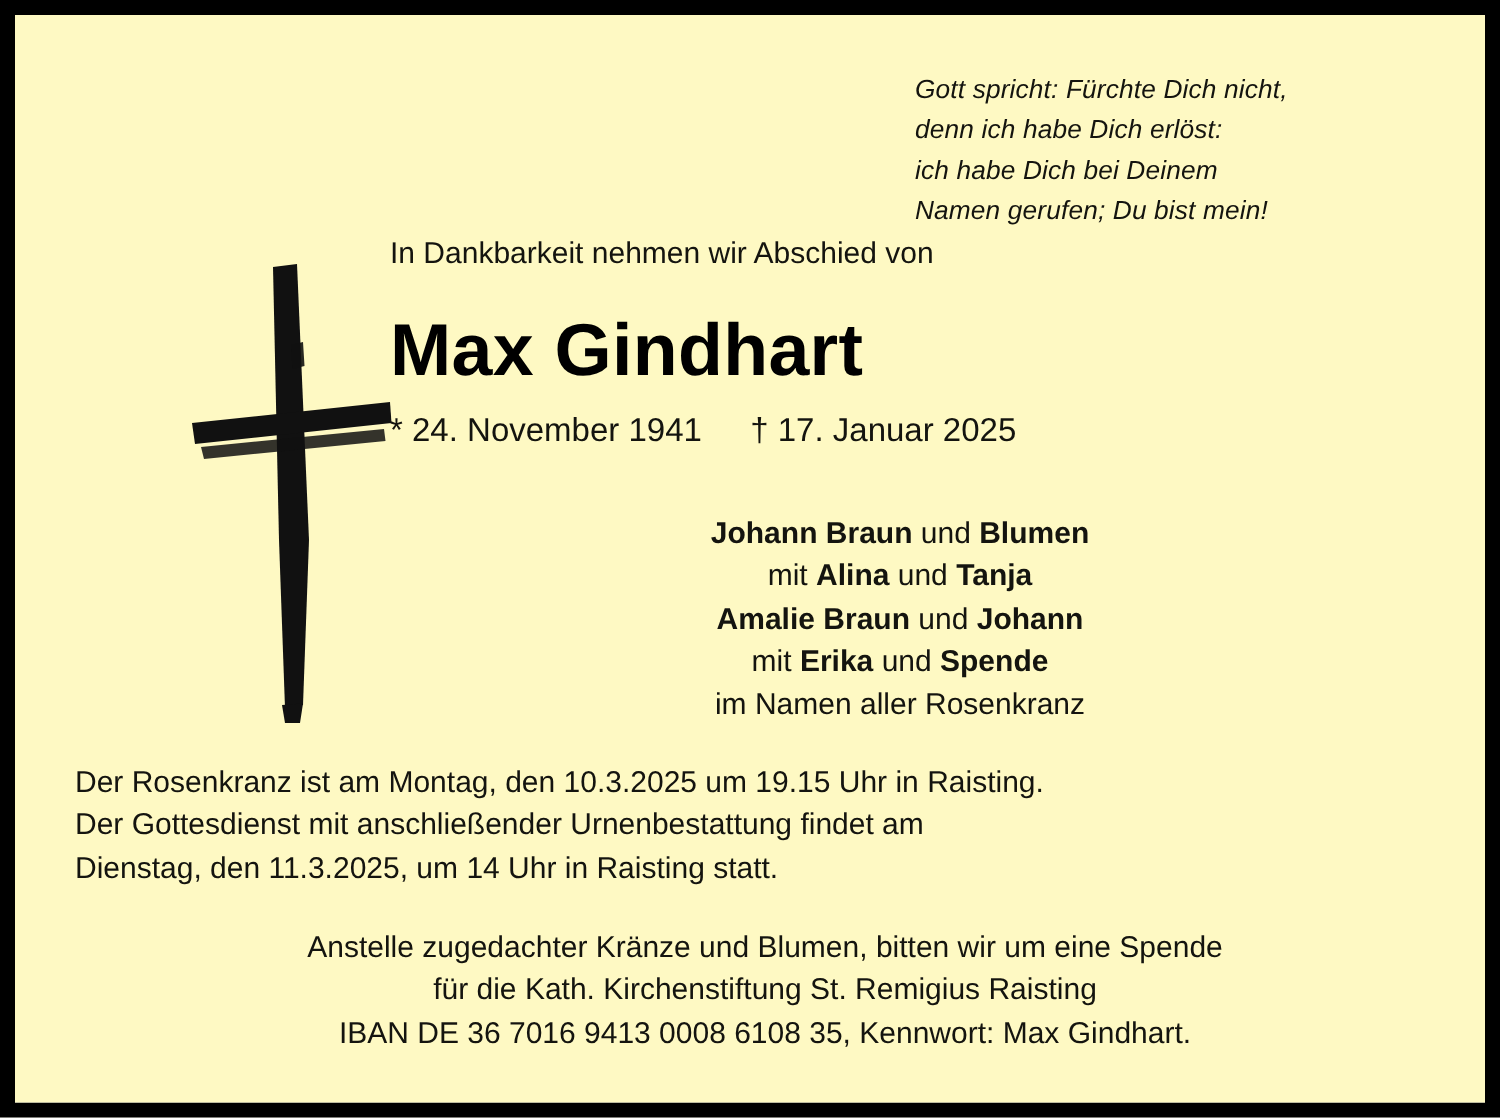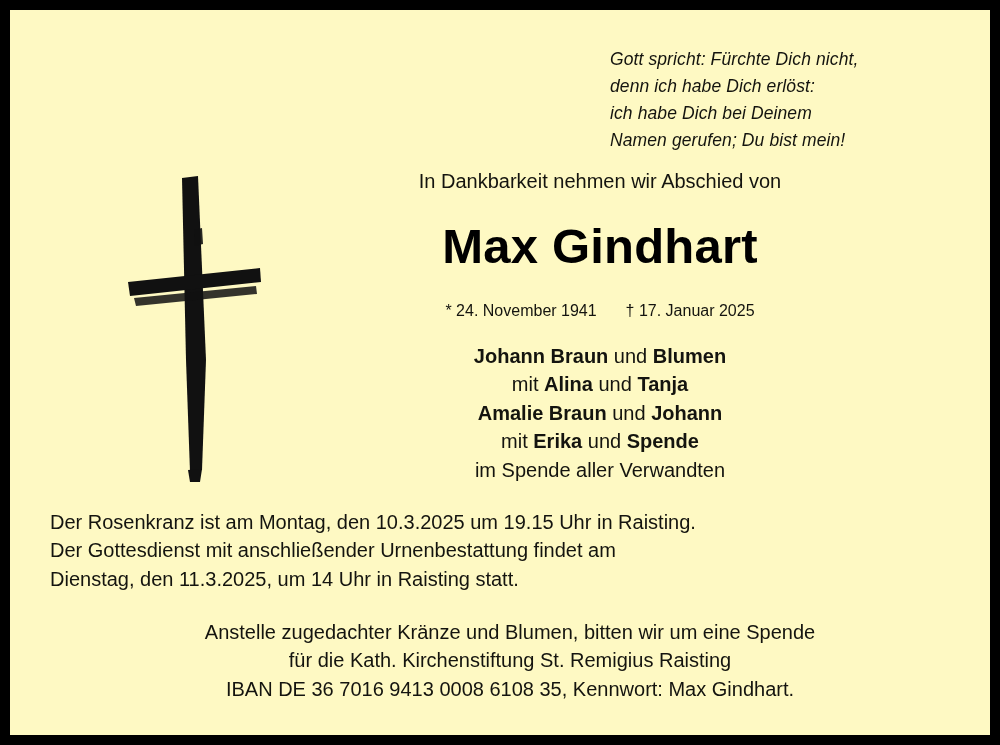--- a/index.html
+++ b/index.html
@@ -51,39 +51,38 @@
     left: 100px;
     top: 160px;
     width: 170px;
     height: 320px;
   }
 
   
   .center {
     position: absolute;
     left: 250px;
-    top: 158px;
+    top: 146px;
     width: 680px;
-    text-align: center;
   }
   .lead {
     font-size: 20px;
     line-height: 1.3;
     color: #14140f;
   }
   .name {
     font-size: 49px;
     font-weight: bold;
     letter-spacing: 0.2px;
     margin-top: 24px;
     color: #000000;
   }
   .dates {
-    margin-top: 28px;
-    font-size: 16px;
+    margin-top: 12px;
+    font-size: 22px;
     color: #14140f;
   }
   .dates .sep {
     display: inline-block;
     width: 20px;
   }
 
   
   .family {
     position: absolute;
@@ -165,21 +164,21 @@
       </div>
       <div>
         <span>mit </span><b>Alina</b><span> und </span><b>Tanja</b>
       </div>
       <div>
         <b>Amalie Braun</b><span> und </span><b>Johann</b>
       </div>
       <div>
         <span>mit </span><b>Erika</b><span> und </span><b>Spende</b>
       </div>
-      <div>im Spende aller Verwandten</div>
+      <div>im Namen aller Rosenkranz</div>
     </div>
 
     <div class="details">
       <div>Der Rosenkranz ist am Montag, den 10.3.2025 um 19.15 Uhr in Raisting.</div>
       <div>Der Gottesdienst mit anschließender Urnenbestattung findet am</div>
       <div>Dienstag, den 11.3.2025, um 14 Uhr in Raisting statt.</div>
     </div>
 
     <div class="donation">
       <div>Anstelle zugedachter Kränze und Blumen, bitten wir um eine Spende</div>

